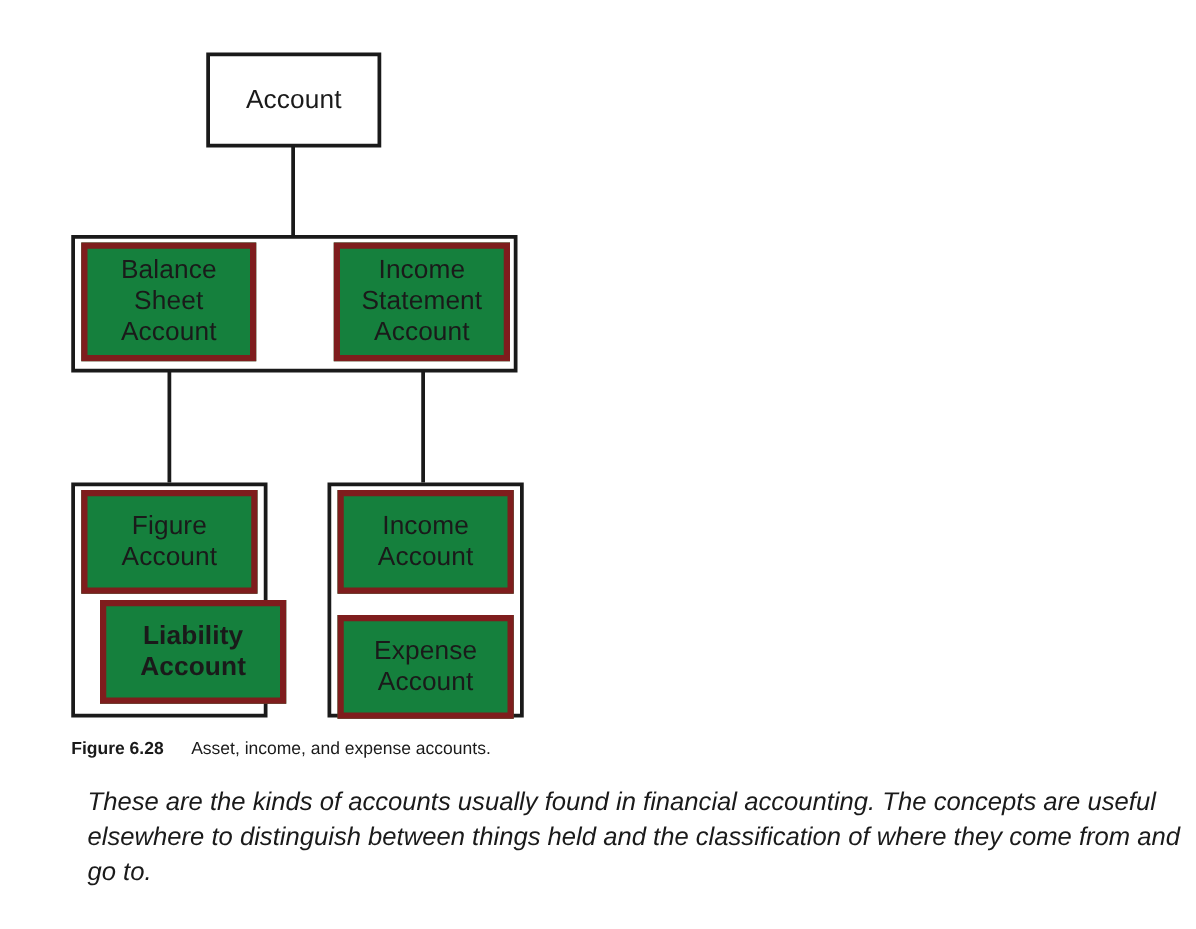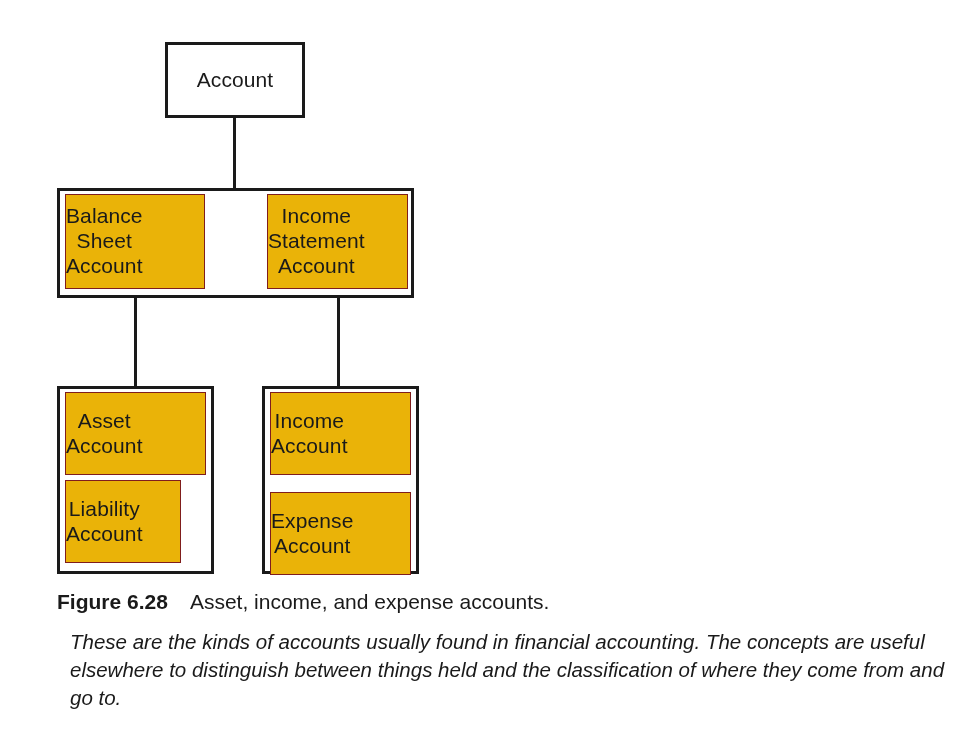--- a/index.html
+++ b/index.html
@@ -38,24 +38,25 @@
   .container {
     position: absolute;
     box-sizing: border-box;
     background: #ffffff;
     border: 3px solid #1a1a1a;
   }
 
   .inner {
     position: absolute;
     box-sizing: border-box;
-    background: #eab308;
-    border: 1px solid #7f1d1d;
+    background: #15803d;
+    border: 5px solid #7f1d1d;
     display: flex;
     align-items: center;
+    justify-content: center;
   }
 
   .label {
     text-align: center;
     line-height: 1.18;
     font-size: 21px;
     letter-spacing: 0.1px;
     white-space: pre-line;
     color: #1a1a1a;
   }
@@ -119,24 +120,25 @@
     width: 157px;
     height: 188px;
   }
   #node-asset {
     left: 65px;
     top: 376px;
     width: 141px;
     height: 83px;
   }
   #node-liability {
-    left: 65px;
+    left: 80px;
     top: 464px;
-    width: 116px;
-    height: 83px;
+    width: 149px;
+    height: 83px;
+    font-weight: bold;
   }
 
   #container-tier3-right {
     left: 262px;
     top: 370px;
     width: 157px;
     height: 188px;
   }
   #node-income {
     left: 270px;
@@ -150,21 +152,21 @@
     width: 141px;
     height: 83px;
   }
 
   
   .caption-line {
     position: absolute;
     left: 57px;
     top: 574px;
     width: 880px;
-    font-size: 21px;
+    font-size: 14px;
     color: #1a1a1a;
     white-space: nowrap;
   }
   .caption-figure {
     font-weight: bold;
   }
   .caption-gap {
     display: inline-block;
     width: 22px;
   }
@@ -205,21 +207,21 @@
     <span class="label">Income
 Statement
 Account</span>
   </div>
 
   <div class="connector" id="conn-left"></div>
   <div class="connector" id="conn-right"></div>
 
   <div class="container" id="container-tier3-left"></div>
   <div class="inner" id="node-asset">
-    <span class="label">Asset
+    <span class="label">Figure
 Account</span>
   </div>
   <div class="inner" id="node-liability">
     <span class="label">Liability
 Account</span>
   </div>
 
   <div class="container" id="container-tier3-right"></div>
   <div class="inner" id="node-income">
     <span class="label">Income

